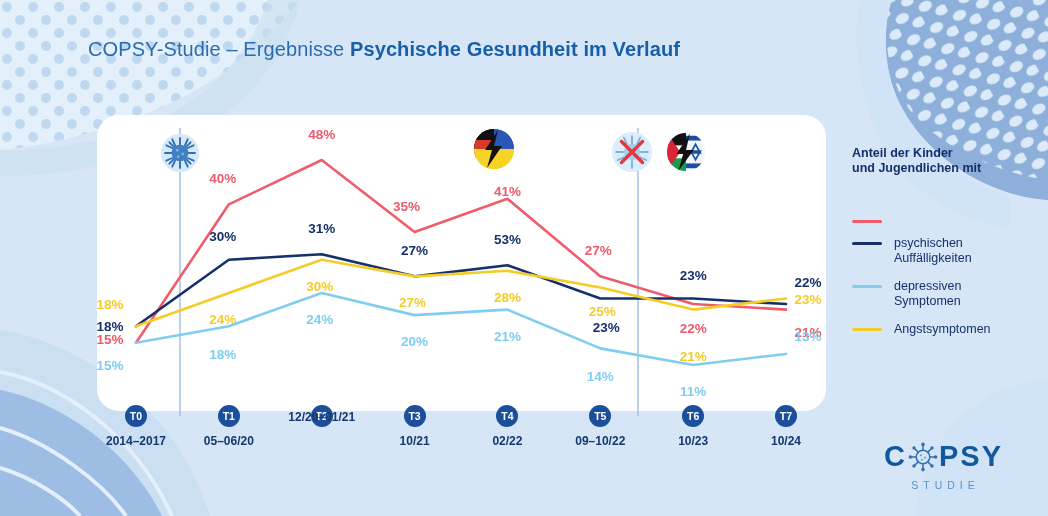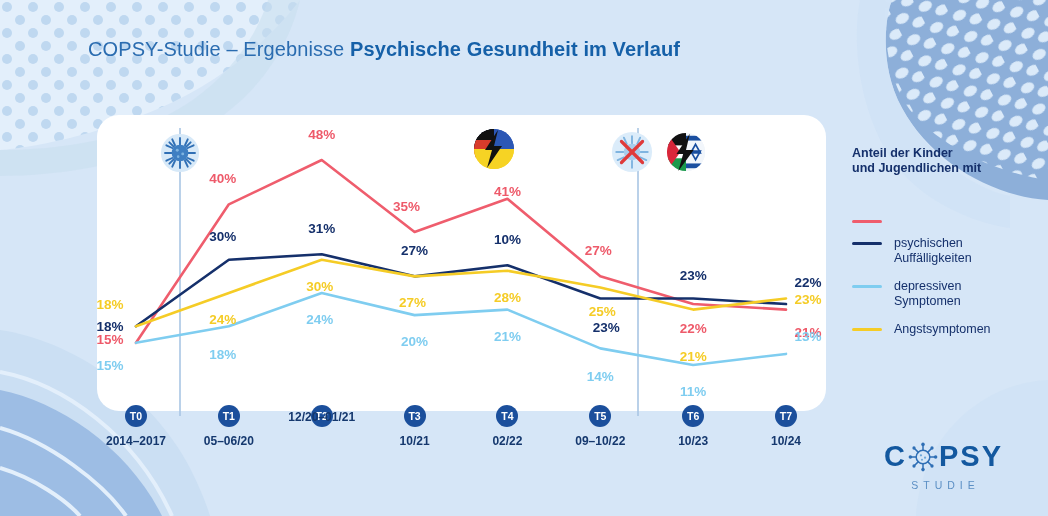--- a/index.html
+++ b/index.html
@@ -244,21 +244,21 @@
     <div class="dl red" style="left: 321.714px; top: 134px;">48%</div>
     <div class="dl red" style="left: 406.571px; top: 206.027px;">35%</div>
     <div class="dl red" style="left: 507.429px; top: 172.784px; margin-top: 18px;">41%</div>
     <div class="dl red" style="left: 598.286px; top: 250.351px;">27%</div>
     <div class="dl red" style="left: 693.143px; top: 328.054px;">22%</div>
     <div class="dl red" style="left: 808px; top: 331.595px;">21%</div>
     <div class="dl navy" style="left: 110px; top: 326.216px;">18%</div>
     <div class="dl navy" style="left: 222.857px; top: 235.73px;">30%</div>
     <div class="dl navy" style="left: 321.714px; top: 228.189px;">31%</div>
     <div class="dl navy" style="left: 414.571px; top: 250.351px;">27%</div>
-    <div class="dl navy" style="left: 507.429px; top: 239.27px;">10%</div>
+    <div class="dl navy" style="left: 507.429px; top: 239.27px;">53%</div>
     <div class="dl navy" style="left: 606.286px; top: 326.514px;">23%</div>
     <div class="dl navy" style="left: 693.143px; top: 274.514px;">23%</div>
     <div class="dl navy" style="left: 808px; top: 282.054px;">22%</div>
     <div class="dl yellow" style="left: 110px; top: 304.216px;">18%</div>
     <div class="dl yellow" style="left: 222.857px; top: 318.973px;">24%</div>
     <div class="dl yellow" style="left: 319.714px; top: 285.73px;">30%</div>
     <div class="dl yellow" style="left: 412.571px; top: 302.351px;">27%</div>
     <div class="dl yellow" style="left: 507.429px; top: 296.811px;">28%</div>
     <div class="dl yellow" style="left: 602.286px; top: 311.432px;">25%</div>
     <div class="dl yellow" style="left: 693.143px; top: 355.595px;">21%</div>

